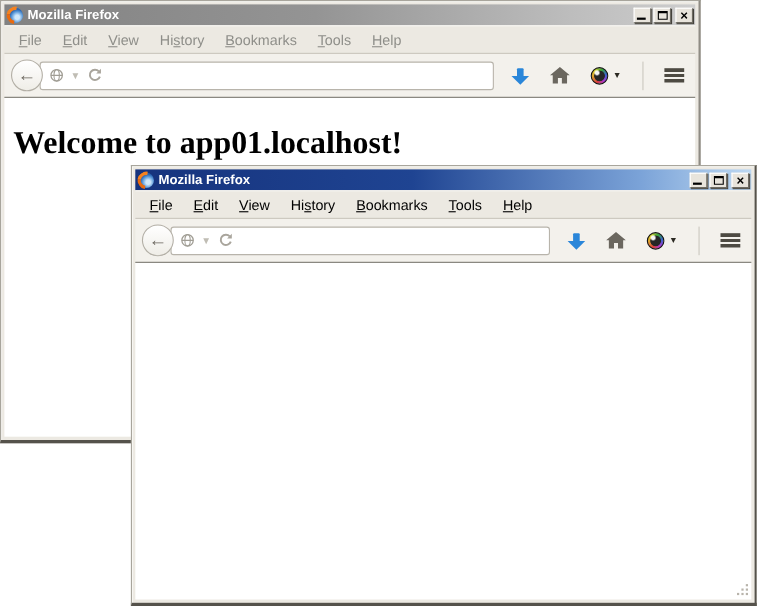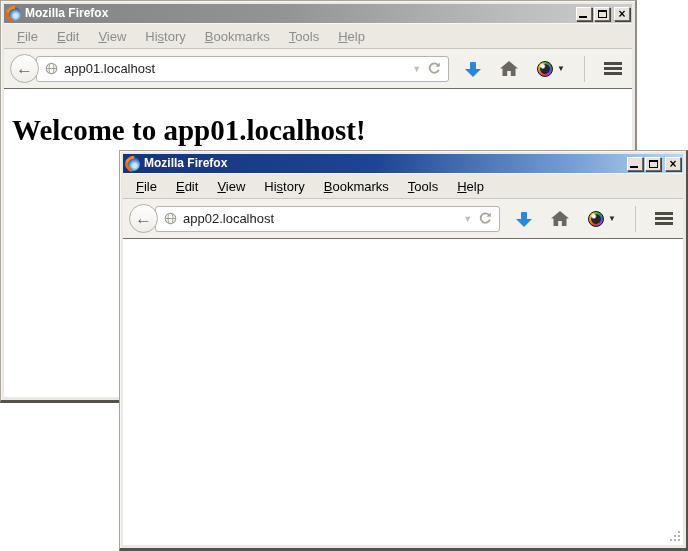--- a/index.html
+++ b/index.html
@@ -126,21 +126,20 @@
     <div class="toolbar">
       <span class="back-btn">
           <span>←</span>
         </span>
       <span class="urlbar">
         <svg width="13" height="13" viewBox="0 0 16 16">
           <circle cx="8" cy="8" r="6.4" fill="none" stroke="#a09d94" stroke-width="1.4"></circle>
           <ellipse cx="8" cy="8" rx="3" ry="6.4" fill="none" stroke="#a09d94" stroke-width="1.2"></ellipse>
           <line x1="1.6" y1="8" x2="14.4" y2="8" stroke="#a09d94" stroke-width="1.2"></line>
         </svg>
-        <span class="url-text">app01.localhost</span>
         <span class="url-dd">▼</span>
         <svg width="15" height="15" viewBox="0 0 16 16">
           <path d="M12.6 9.2 A 5 5 0 1 1 11.6 4.2" fill="none" stroke="#a9a59c" stroke-width="1.9"></path>
           <path d="M13.6 1.6 v4.6 h-4.6 z" fill="#a9a59c"></path>
         </svg>
       </span>
       <span class="tb-icons">
         <span class="dl-arrow">
             <i></i>
             <b></b>
@@ -189,21 +188,20 @@
     <div class="toolbar">
       <span class="back-btn">
           <span>←</span>
         </span>
       <span class="urlbar">
         <svg width="13" height="13" viewBox="0 0 16 16">
           <circle cx="8" cy="8" r="6.4" fill="none" stroke="#a09d94" stroke-width="1.4"></circle>
           <ellipse cx="8" cy="8" rx="3" ry="6.4" fill="none" stroke="#a09d94" stroke-width="1.2"></ellipse>
           <line x1="1.6" y1="8" x2="14.4" y2="8" stroke="#a09d94" stroke-width="1.2"></line>
         </svg>
-        <span class="url-text">app02.localhost</span>
         <span class="url-dd">▼</span>
         <svg width="15" height="15" viewBox="0 0 16 16">
           <path d="M12.6 9.2 A 5 5 0 1 1 11.6 4.2" fill="none" stroke="#a9a59c" stroke-width="1.9"></path>
           <path d="M13.6 1.6 v4.6 h-4.6 z" fill="#a9a59c"></path>
         </svg>
       </span>
       <span class="tb-icons">
         <span class="dl-arrow">
             <i></i>
             <b></b>

